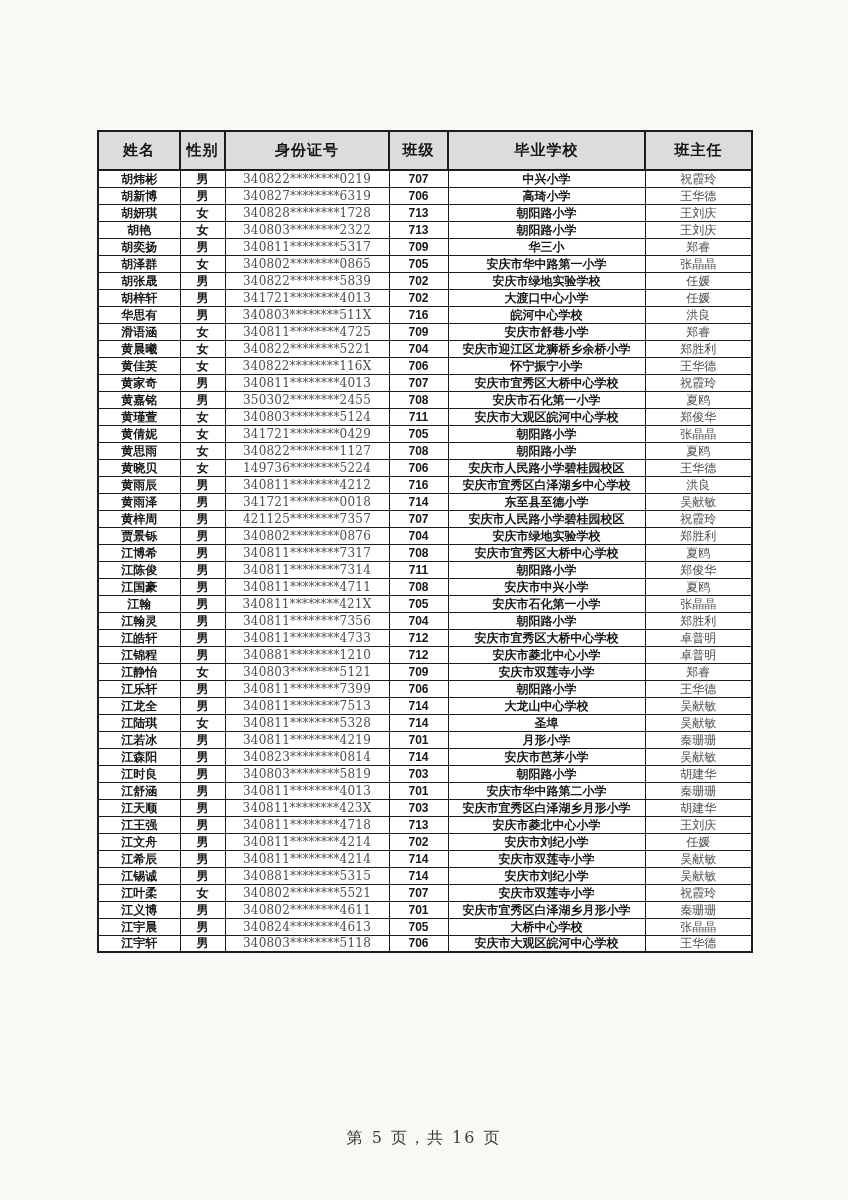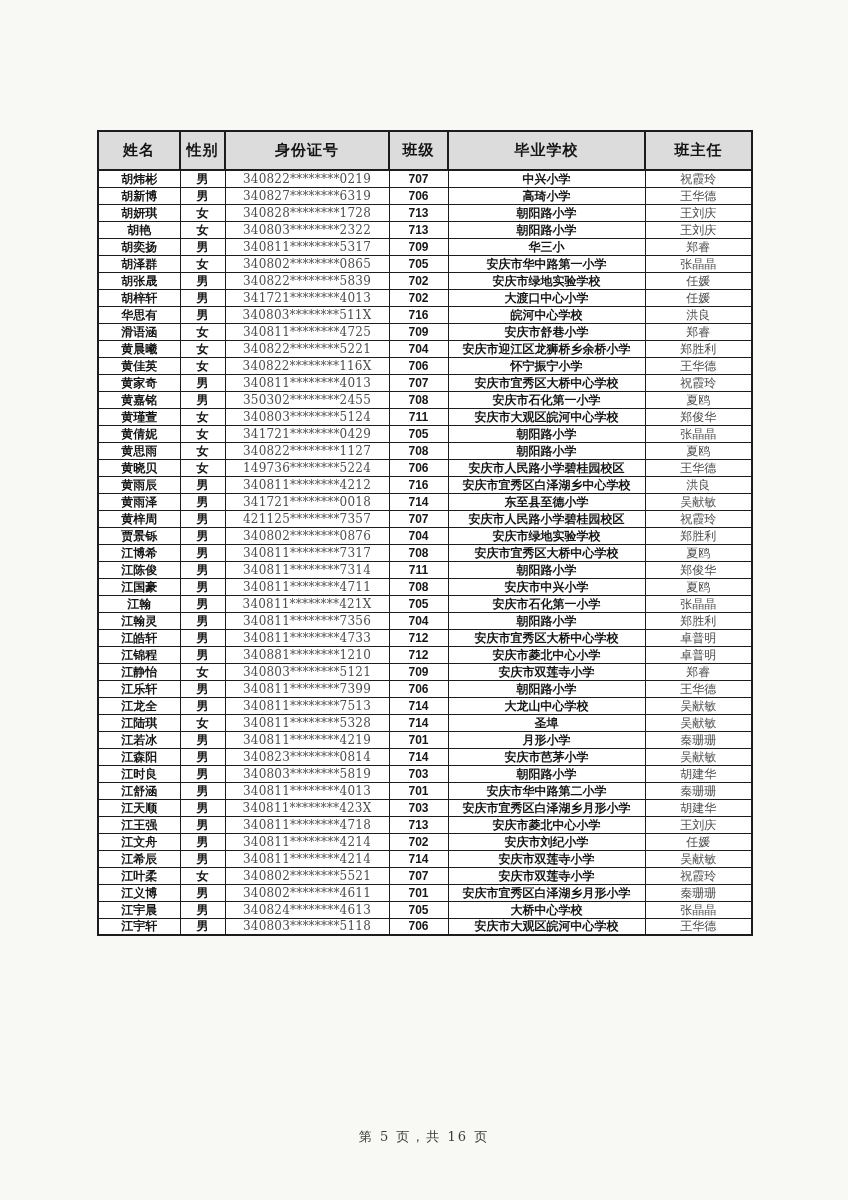--- a/index.html
+++ b/index.html
@@ -67,21 +67,21 @@
     color:var(--muted-text);
   }
   td.c2{letter-spacing:0.2px;}
   .page-footer{
     position:absolute;
     top:1128px;
     left:0;
     width:100%;
     text-align:center;
     font-family:"DejaVu Serif", serif;
-    font-size:13px;
+    font-size:16px;
     color:var(--footer-text);
     letter-spacing:2px;
   }
 </style>
 </head>
 <body>
 
 <div class="doc-page">
 
   <table class="roster">
@@ -426,20 +426,28 @@
         </tr>
         <tr>
           <td class="c0">江希辰</td>
           <td class="c1">男</td>
           <td class="c2">340811********4214</td>
           <td class="c3">714</td>
           <td class="c4">安庆市双莲寺小学</td>
           <td class="c5">吴献敏</td>
         </tr>
         <tr>
+          <td class="c0">江锡诚</td>
+          <td class="c1">男</td>
+          <td class="c2">340881********5315</td>
+          <td class="c3">714</td>
+          <td class="c4">安庆市刘纪小学</td>
+          <td class="c5">吴献敏</td>
+        </tr>
+        <tr>
           <td class="c0">江叶柔</td>
           <td class="c1">女</td>
           <td class="c2">340802********5521</td>
           <td class="c3">707</td>
           <td class="c4">安庆市双莲寺小学</td>
           <td class="c5">祝霞玲</td>
         </tr>
         <tr>
           <td class="c0">江义博</td>
           <td class="c1">男</td>

